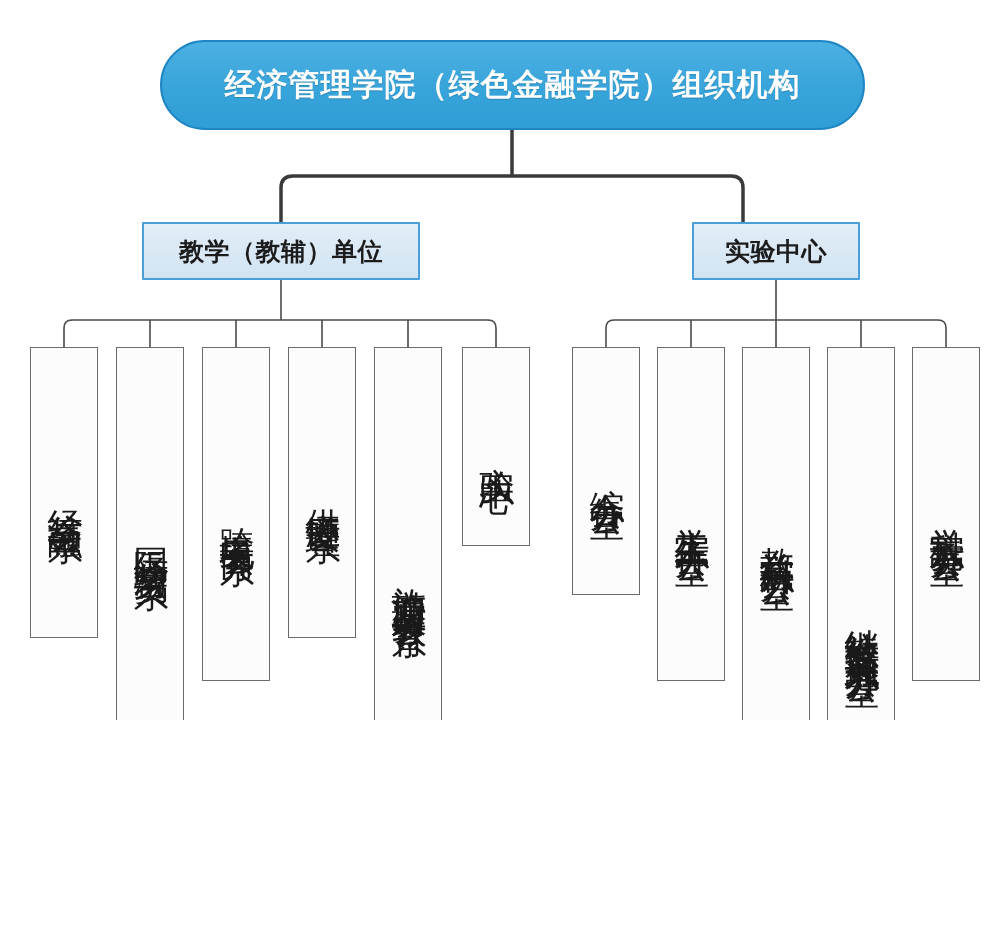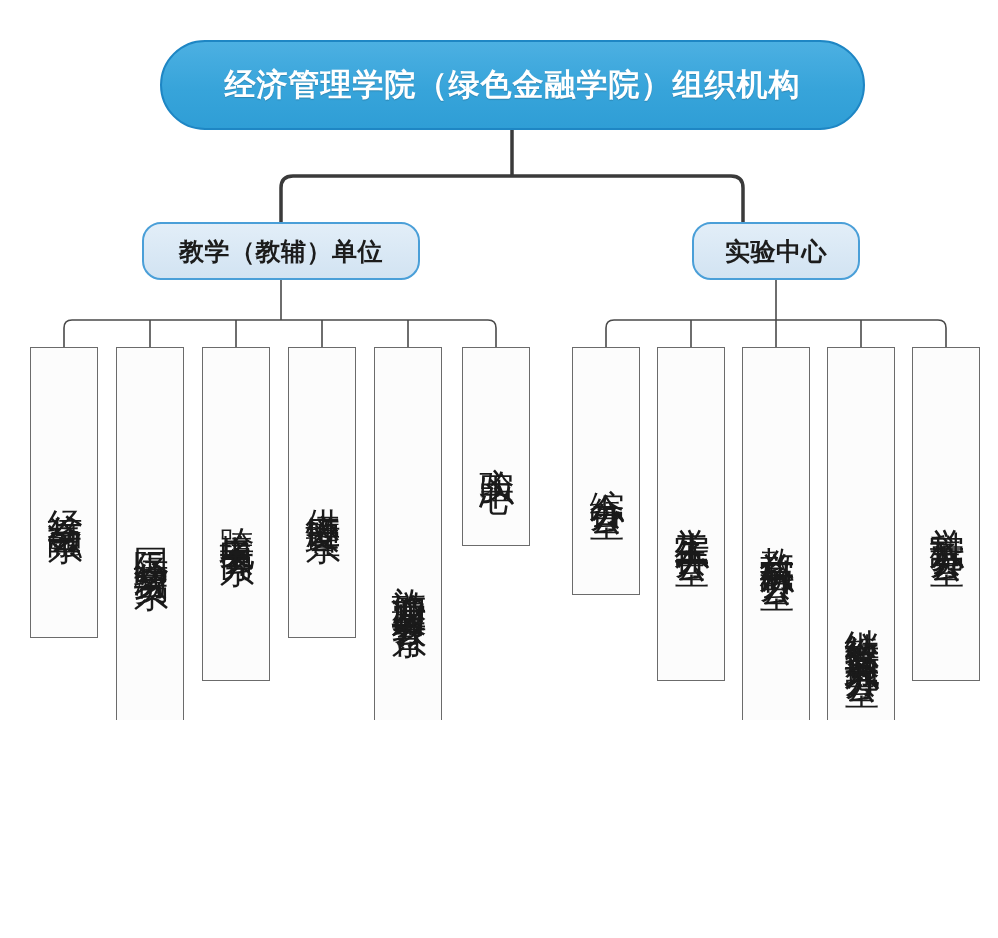--- a/index.html
+++ b/index.html
@@ -41,21 +41,21 @@
     text-shadow: 0 1px 1px rgba(0,0,0,0.18);
     white-space: nowrap;
   }
 
   
   .branch-node {
     position: absolute;
     box-sizing: border-box;
     height: 58px;
     border: 2px solid #4a9fd8;
-    border-radius: 19px;
+    border-radius: 1px;
     background: linear-gradient(180deg, #e2eef8 0%, #d2e3f2 100%);
     display: flex;
     align-items: center;
     justify-content: center;
     color: #1c1c1c;
     font-size: 25px;
     font-weight: bold;
     letter-spacing: 0.5px;
     white-space: nowrap;
   }

